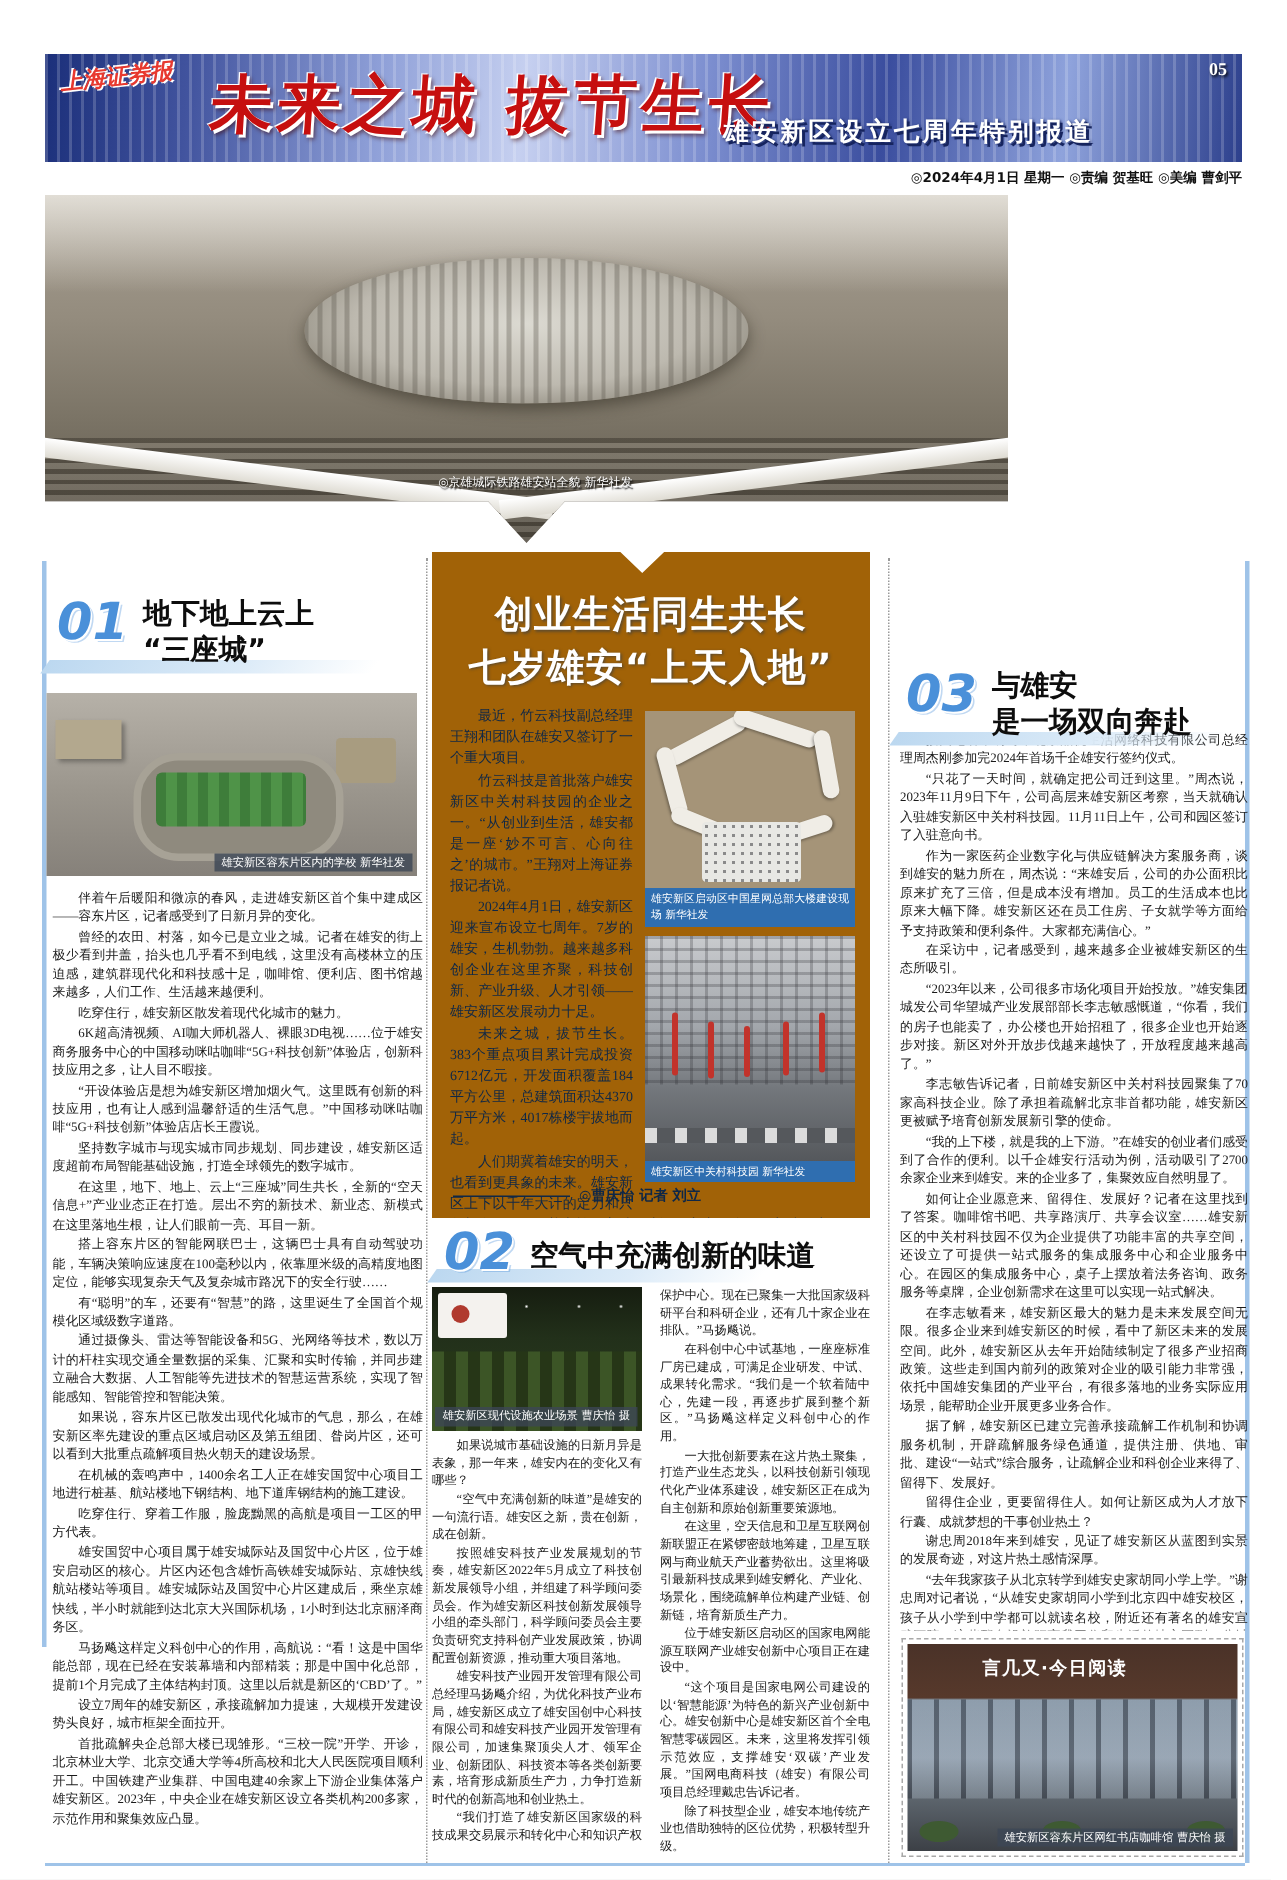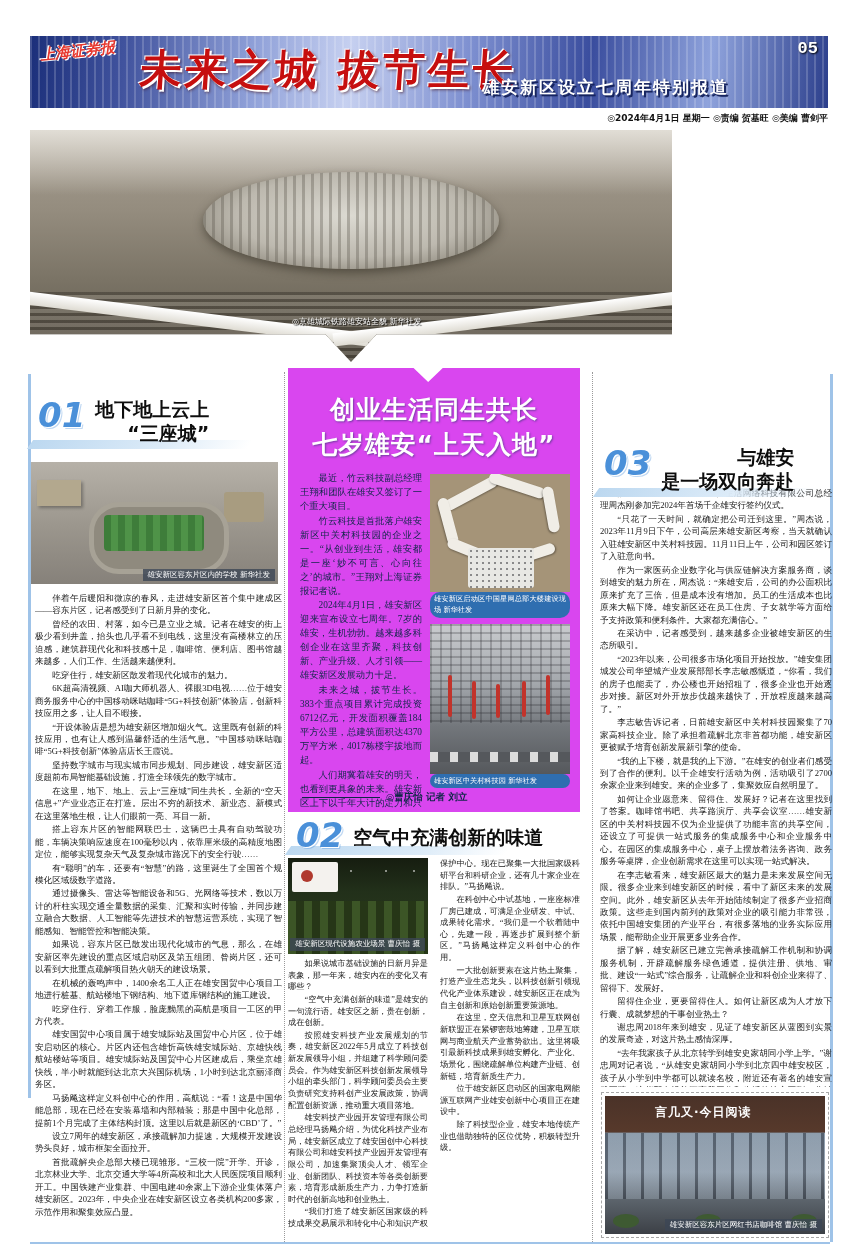--- a/index.html
+++ b/index.html
@@ -10,22 +10,22 @@
     background:
       repeating-linear-gradient(90deg,rgba(255,255,255,.18) 0 2px,rgba(255,255,255,0) 2px 8px),
       linear-gradient(95deg,#1b2f7a 0%,#41539e 12%,#8fa0d8 28%,#c6d0f0 40%,#7d8fd0 55%,#3a4d9e 70%,#8fa3dc 85%,#2c3f8c 100%);}
   .masthead{position:absolute;left:10px;top:6px;font-size:15px;font-weight:bold;font-style:italic;
     color:#e8392f;text-shadow:1px 1px 0 #fff,-1px -1px 0 #fff;transform:rotate(-6deg);}
   .main-title{position:absolute;left:110px;top:6px;font-size:42px;font-weight:bold;letter-spacing:3px;
     color:#c60f0f;font-family:"DejaVu Serif",serif;transform:skewX(-4deg);
     text-shadow:2px 2px 0 #ffffff,-1px -1px 0 #ffffff,3px 3px 3px rgba(60,0,0,.55);}
   .sub-title{position:absolute;left:452px;top:40px;font-size:17px;font-weight:bold;letter-spacing:2px;
     color:#ffffff;font-family:"DejaVu Sans",sans-serif;text-shadow:1px 1px 2px #17255f,2px 2px 0 #17255f;}
-  .page-num{position:absolute;right:10px;top:3px;font-size:17px;font-weight:bold;color:#fff;
-    font-family:Liberation Mono, monospace;text-shadow:1px 1px 2px #000;}
+  .page-num{position:absolute;right:10px;top:3px;font-size:12px;font-weight:bold;color:#fff;
+    font-family:Liberation Serif, serif;text-shadow:1px 1px 2px #000;}
   .dateline{position:absolute;top:112px;right:30px;font-size:9px;font-weight:bold;color:#111;
     font-family:"DejaVu Sans",sans-serif;}
   
   .main-photo{position:absolute;left:30px;top:130px;width:642px;height:232px;
     background:linear-gradient(180deg,#a8a093 0%,#948c7e 35%,#7a7365 65%,#5b554a 100%);
     clip-path:polygon(0 0,100% 0,100% 88%,54% 88%,50% 100%,46% 88%,0 88%);}
   .mp-haze{position:absolute;left:0;top:0;width:100%;height:28%;background:linear-gradient(180deg,rgba(235,232,225,.85),rgba(235,232,225,0));}
   .mp-roof{position:absolute;left:27%;top:18%;width:46%;height:42%;border-radius:50%;
     background:
       repeating-linear-gradient(90deg,rgba(90,85,75,.35) 0 3px,rgba(255,255,255,0) 3px 9px),
@@ -38,52 +38,52 @@
   .mp-tracks{position:absolute;left:0;bottom:0;width:100%;height:30%;
     background:repeating-linear-gradient(180deg,rgba(30,26,20,.35) 0 3px,rgba(255,255,255,.08) 3px 7px);}
   .mp-caption{position:absolute;right:39%;bottom:15%;font-size:8px;color:#fff;
     font-family:"DejaVu Sans",sans-serif;text-shadow:1px 1px 1px #000;}
   
   .edge-left{position:absolute;left:28px;top:374px;width:3px;height:724px;background:#9fc3e8;}
   .edge-right{position:absolute;left:830px;top:374px;width:3px;height:868px;background:#9fc3e8;}
   .edge-bottom{position:absolute;left:30px;top:1242px;width:800px;height:2px;background:#9fc3e8;}
   .vsep{position:absolute;top:372px;height:870px;width:0;border-left:1px dotted #9a9a9a;}
   
-  .sec-head{position:absolute;display:flex;align-items:flex-start;gap:10px;text-align:right;}
+  .sec-head{position:absolute;display:flex;align-items:flex-start;gap:10px;}
   .sec-num{position:relative;font-family:"DejaVu Sans",sans-serif;font-style:italic;font-weight:bold;
     font-size:34px;line-height:1;color:#4a90d9;text-shadow:1px 1px 0 #fff,2px 2px 0 rgba(74,144,217,.35);z-index:2;}
   .swoosh{position:absolute;left:-8px;bottom:-3px;width:220px;height:9px;transform:skewX(-35deg);
     background:linear-gradient(90deg,#bcd8f0 0%,#dcebf8 60%,rgba(255,255,255,0) 100%);z-index:1;}
   .sec-title{font-family:"DejaVu Sans",sans-serif;font-weight:bold;font-size:19px;line-height:1.25;color:#0d0d0d;z-index:2;}
   
   .body-text{position:absolute;overflow:hidden;text-align:justify;font-size:8.6px;line-height:1.45;color:#1a1a1a;}
   .body-text p{margin:0 0 1px 0;text-indent:2em;}
   
   .s1-photo{position:absolute;left:31px;top:462px;width:247px;height:122px;
     background:linear-gradient(180deg,#b6b1a8 0%,#9a958c 55%,#86817a 100%);text-align:right;}
   .s1-track{position:absolute;left:58px;top:40px;width:130px;height:62px;border-radius:30px;
     background:#8f8a7e;border:5px solid #a7a296;}
   .s1-field{position:absolute;left:10px;top:8px;width:100px;height:36px;border-radius:4px;
     background:repeating-linear-gradient(90deg,#3e7d3a 0 7px,#4f9348 7px 14px);}
   .s1-bldg1{position:absolute;left:6px;top:18px;width:44px;height:26px;background:#b3a88e;box-shadow:2px 2px 3px rgba(0,0,0,.3);}
   .s1-bldg2{position:absolute;right:14px;top:30px;width:40px;height:30px;background:#a89c80;border-radius:3px;}
   .photo-caption{position:absolute;right:3px;bottom:3px;font-size:7.5px;color:#fff;padding:1px 5px;
     background:rgba(60,70,85,.8);font-family:"DejaVu Sans",sans-serif;}
   
-  .panel{position:absolute;left:288px;top:368px;width:292px;height:444px;background:#d946ef;
+  .panel{position:absolute;left:288px;top:368px;width:292px;height:444px;background:#a16207;
     clip-path:polygon(0 0,43% 0,48% 14px,53% 0,100% 0,100% 100%,0 100%);}
   .panel-headline{margin:24px 6px 8px 6px;text-align:center;font-family:"DejaVu Sans",sans-serif;
     font-weight:bold;font-size:25px;line-height:1.4;color:#fff;letter-spacing:1px;
     text-shadow:1px 1px 2px rgba(20,50,90,.5);}
   .panel-body{padding:2px 10px 0 12px;font-size:9.3px;line-height:1.5;color:#0e2747;text-align:justify;}
   .panel-body p{margin:0 0 1px 0;text-indent:2em;}
   .panel-photos{float:right;width:140px;margin:2px 0 4px 8px;}
   .p-photo{position:relative;width:140px;margin-bottom:6px;}
   .p-photo .cap{display:block;width:100%;box-sizing:border-box;background:#2f6eb0;color:#fff;
-    font-size:7.2px;padding:2px 4px;font-family:"DejaVu Sans",sans-serif;border-radius:10px;}
+    font-size:7.2px;padding:2px 4px;font-family:"DejaVu Sans",sans-serif;}
   .p-img1{position:relative;height:118px;background:#a59478;overflow:hidden;}
   .ring{position:absolute;background:#f0ede6;border-radius:6px;box-shadow:1px 1px 2px rgba(0,0,0,.35);}
   .dotpad{position:absolute;left:38px;bottom:4px;width:66px;height:40px;background-color:#e8e8e4;
     background-image:radial-gradient(#8a8a8a 1px,transparent 1.2px);background-size:6px 6px;border-radius:3px;}
   .p-img2{position:relative;height:150px;overflow:hidden;
     background:linear-gradient(180deg,#c9cbce 0%,#a3a7ac 40%,#73777c 68%,#55585c 100%);}
   .bldg-grid{position:absolute;left:0;top:0;width:100%;height:66%;
     background:
       repeating-linear-gradient(90deg,rgba(40,40,45,.25) 0 2px,transparent 2px 10px),
       repeating-linear-gradient(180deg,rgba(40,40,45,.25) 0 2px,transparent 2px 8px);}
@@ -249,20 +249,21 @@
     <div>
         <p>如果说城市基础设施的日新月异是表象，那一年来，雄安内在的变化又有哪些？</p>
         <p>“空气中充满创新的味道”是雄安的一句流行语。雄安区之新，贵在创新，成在创新。</p>
         <p>按照雄安科技产业发展规划的节奏，雄安新区2022年5月成立了科技创新发展领导小组，并组建了科学顾问委员会。作为雄安新区科技创新发展领导小组的牵头部门，科学顾问委员会主要负责研究支持科创产业发展政策，协调配置创新资源，推动重大项目落地。</p>
         <p>雄安科技产业园开发管理有限公司总经理马扬飚介绍，为优化科技产业布局，雄安新区成立了雄安国创中心科技有限公司和雄安科技产业园开发管理有限公司，加速集聚顶尖人才、领军企业、创新团队、科技资本等各类创新要素，培育形成新质生产力，力争打造新时代的创新高地和创业热土。</p>
         <p>“我们打造了雄安新区国家级的科技成果交易展示和转化中心和知识产权保护中心。现在已聚集一大批国家级科研平台和科研企业，还有几十家企业在排队。”马扬飚说。</p>
         <p>在科创中心中试基地，一座座标准厂房已建成，可满足企业研发、中试、成果转化需求。“我们是一个软着陆中心，先建一段，再逐步扩展到整个新区。”马扬飚这样定义科创中心的作用。</p>
         <p>一大批创新要素在这片热土聚集，打造产业生态龙头，以科技创新引领现代化产业体系建设，雄安新区正在成为自主创新和原始创新重要策源地。</p>
         <p>在这里，空天信息和卫星互联网创新联盟正在紧锣密鼓地筹建，卫星互联网与商业航天产业蓄势欲出。这里将吸引最新科技成果到雄安孵化、产业化、场景化，围绕疏解单位构建产业链、创新链，培育新质生产力。</p>
         <p>位于雄安新区启动区的国家电网能源互联网产业雄安创新中心项目正在建设中。</p>
+        <p>“这个项目是国家电网公司建设的以‘智慧能源’为特色的新兴产业创新中心。雄安创新中心是雄安新区首个全电智慧零碳园区。未来，这里将发挥引领示范效应，支撑雄安‘双碳’产业发展。”国网电商科技（雄安）有限公司项目总经理戴忠告诉记者。</p>
         <p>除了科技型企业，雄安本地传统产业也借助独特的区位优势，积极转型升级。</p>
       </div>
   </div>
 
   <div class="sec-head" style="left:604px;top:408px;width:228px;margin-top:38px;">
     <span class="sec-num">03</span>
     <span class="swoosh"></span>
     <span class="sec-title sec-title-stack">
       <span>与雄安</span>
       <span>是一场双向奔赴</span>

